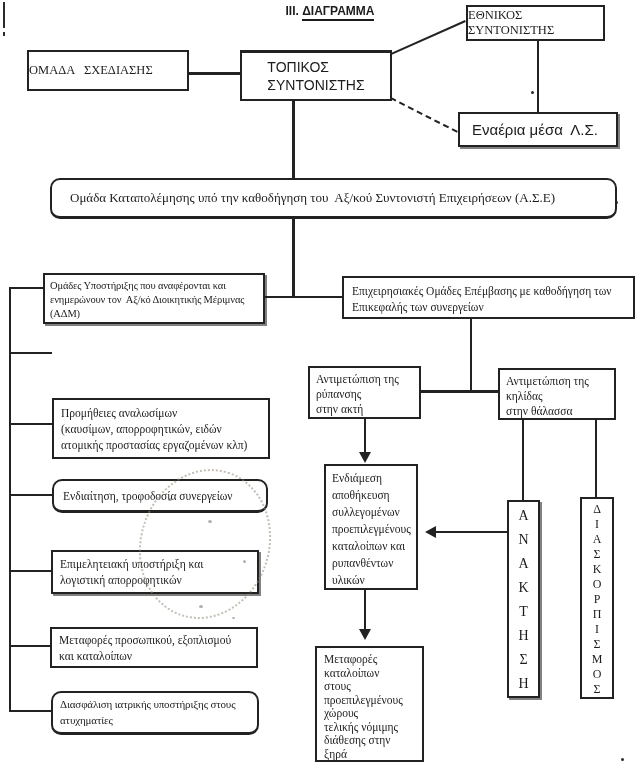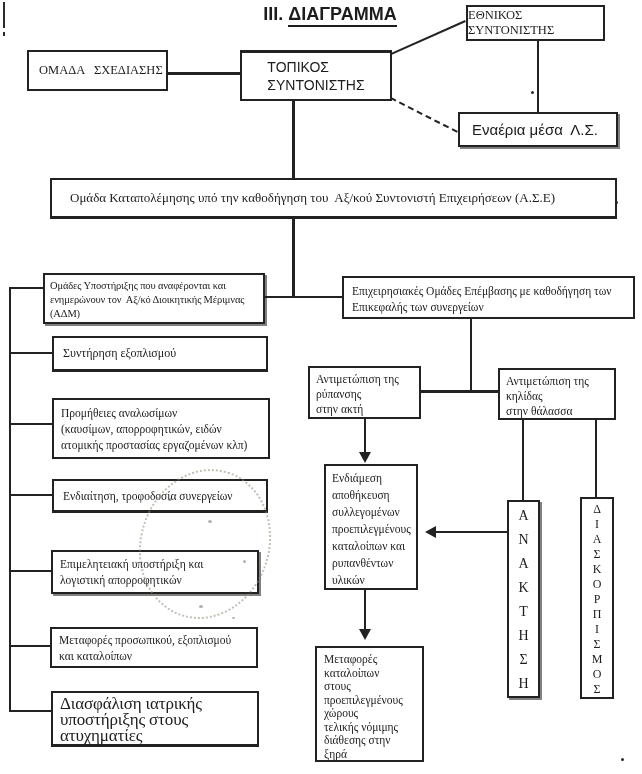--- a/index.html
+++ b/index.html
@@ -9,33 +9,33 @@
     overflow:hidden;margin:0 auto;
   }
   .box{
     position:absolute;box-sizing:border-box;background:#fff;
     border:2px solid #222;white-space:pre-wrap;overflow:hidden;z-index:2;
   }
   .sans{font-family:"Liberation Sans","DejaVu Sans",sans-serif;}
   .vcenter{display:flex;align-items:center;}
   .center{display:flex;align-items:center;justify-content:center;}
   .shadowed{box-shadow:2px 2px 0 rgba(25,25,25,0.55);}
-  .b-heavy{border-bottom-width:3px;}
+  .b-heavy{border-bottom-width:3px;border-radius:10px;}
   .b-heavy-top{border-top-width:3px;}
   .line{position:absolute;background:#222;z-index:1;}
   .diag{position:absolute;height:0;border-top:2px solid #222;transform-origin:0 0;z-index:1;}
   .diag.dashed{border-top-style:dashed;}
   .arrow-down{position:absolute;width:0;height:0;border-left:6px solid transparent;
     border-right:6px solid transparent;border-top:11px solid #222;z-index:1;}
   .arrow-left{position:absolute;width:0;height:0;border-top:6px solid transparent;
     border-bottom:6px solid transparent;border-right:11px solid #222;z-index:1;}
   .vertical-text{white-space:pre-line;text-align:center;}
   #title{
     position:absolute;left:240px;top:4px;width:180px;text-align:center;
-    font-weight:bold;font-size:18px;z-index:2;
+    font-weight:bold;font-size:12px;z-index:2;
   }
   #title .underlined{border-bottom:2px solid #1c1c1c;padding-bottom:1px;}
   .stamp{
     position:absolute;left:140px;top:468px;width:126px;height:148px;
     border:2px dotted rgba(148,138,118,0.55);border-radius:50%;
     transform:rotate(18deg);z-index:5;pointer-events:none;
   }
   .speck{position:absolute;background:rgba(120,112,95,0.55);border-radius:50%;z-index:5;}
   .ink{position:absolute;background:#2a2a2a;z-index:1;}
 </style>
@@ -44,51 +44,50 @@
 
 <div id="page">
 
   <div id="title" class="sans">
     <span>III.</span>
     <span class="underlined">ΔΙΑΓΡΑΜΜΑ</span>
   </div>
 
   <div class="box vcenter" style="left:466px;top:5px;width:139px;height:36px;font-size:12.5px;justify-content:center;">ΕΘΝΙΚΟΣ ΣΥΝΤΟΝΙΣΤΗΣ</div>
 
-  <div class="box vcenter" style="left:27px;top:50px;width:141px;height:41px;font-size:12.5px;padding-left:10px;">ΟΜΑΔΑ   ΣΧΕΔΙΑΣΗΣ</div>
+  <div class="box vcenter" style="left:27px;top:50px;width:162px;height:41px;font-size:12.5px;">ΟΜΑΔΑ   ΣΧΕΔΙΑΣΗΣ</div>
 
   <div class="box center sans b-heavy-top" style="left:240px;top:50px;width:152px;height:51px;font-size:14px;line-height:18px;">ΤΟΠΙΚΟΣ
 ΣΥΝΤΟΝΙΣΤΗΣ</div>
 
   <div class="box vcenter sans shadowed" style="left:458px;top:112px;width:160px;height:35px;font-size:15px;padding-left:12px;">Εναέρια μέσα  Λ.Σ.</div>
 
   <div class="box vcenter b-heavy" style="left:50px;top:178px;width:567px;height:41px;font-size:13px;padding-left:18px;">Ομάδα Καταπολέμησης υπό την καθοδήγηση του  Αξ/κού Συντονιστή Επιχειρήσεων (Α.Σ.Ε)</div>
 
   <div class="box shadowed" style="left:43px;top:273px;width:222px;height:51px;font-size:10.5px;line-height:14px;padding:4px 5px;letter-spacing:-0.15px;">Ομάδες Υποστήριξης που αναφέρονται και
 ενημερώνουν τον  Αξ/κό Διοικητικής Μέριμνας
 (ΑΔΜ)</div>
 
   <div class="box" style="left:342px;top:276px;width:293px;height:43px;font-size:11.5px;line-height:16px;padding:5px 8px;">Επιχειρησιακές Ομάδες Επέμβασης με καθοδήγηση των
 Επικεφαλής των συνεργείων</div>
 
-  <div class="box vcenter b-heavy" style="left:52px;top:336px;width:216px;height:36px;font-size:12px;padding-left:9px;">Συντήρηση εξοπλισμού</div>
 
   <div class="box" style="left:52px;top:398px;width:218px;height:61px;font-size:11.5px;line-height:16px;padding:5px 7px;">Προμήθειες αναλωσίμων
 (καυσίμων, απορροφητικών, ειδών
 ατομικής προστασίας εργαζομένων κλπ)</div>
 
   <div class="box vcenter b-heavy" style="left:52px;top:479px;width:216px;height:34px;font-size:11.5px;padding-left:9px;">Ενδιαίτηση, τροφοδοσία συνεργείων</div>
 
   <div class="box shadowed" style="left:51px;top:550px;width:208px;height:44px;font-size:11.5px;line-height:16px;padding:4px 7px;">Επιμελητειακή υποστήριξη και
 λογιστική απορροφητικών</div>
 
   <div class="box" style="left:50px;top:627px;width:208px;height:41px;font-size:11.5px;line-height:16px;padding:3px 7px;">Μεταφορές προσωπικού, εξοπλισμού
 και καταλοίπων</div>
 
-  <div class="box b-heavy" style="left:51px;top:691px;width:208px;height:56px;font-size:17px;line-height:16px;padding:3px 7px;letter-spacing:-0.15px;">Διασφάλιση ιατρικής υποστήριξης στους
+  <div class="box b-heavy" style="left:51px;top:691px;width:208px;height:44px;font-size:11px;line-height:16px;padding:3px 7px;letter-spacing:-0.15px;">Διασφάλιση ιατρικής υποστήριξης στους
 ατυχηματίες</div>
 
   <div class="box" style="left:308px;top:366px;width:113px;height:53px;font-size:11.5px;line-height:15px;padding:4px 6px;">Αντιμετώπιση της
 ρύπανσης
 στην ακτή</div>
 
   <div class="box" style="left:498px;top:368px;width:118px;height:52px;font-size:11.5px;line-height:15px;padding:4px 6px;">Αντιμετώπιση της
 κηλίδας
 στην θάλασσα</div>
 

